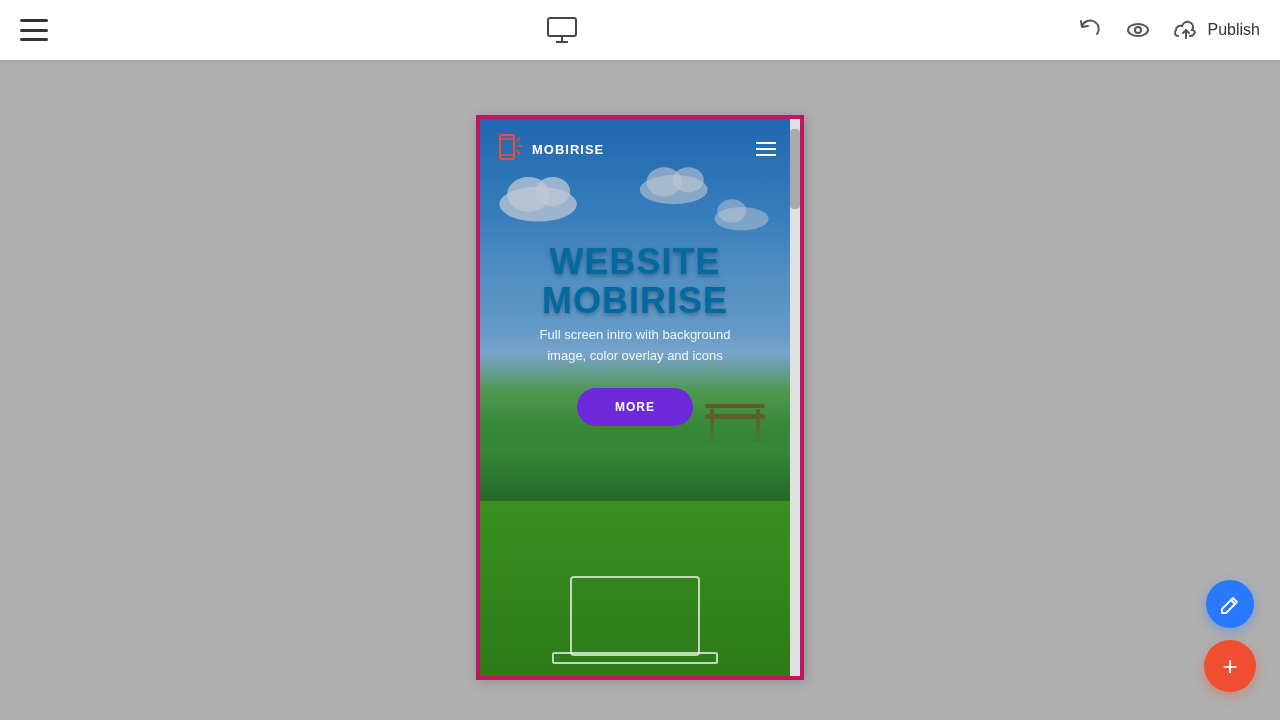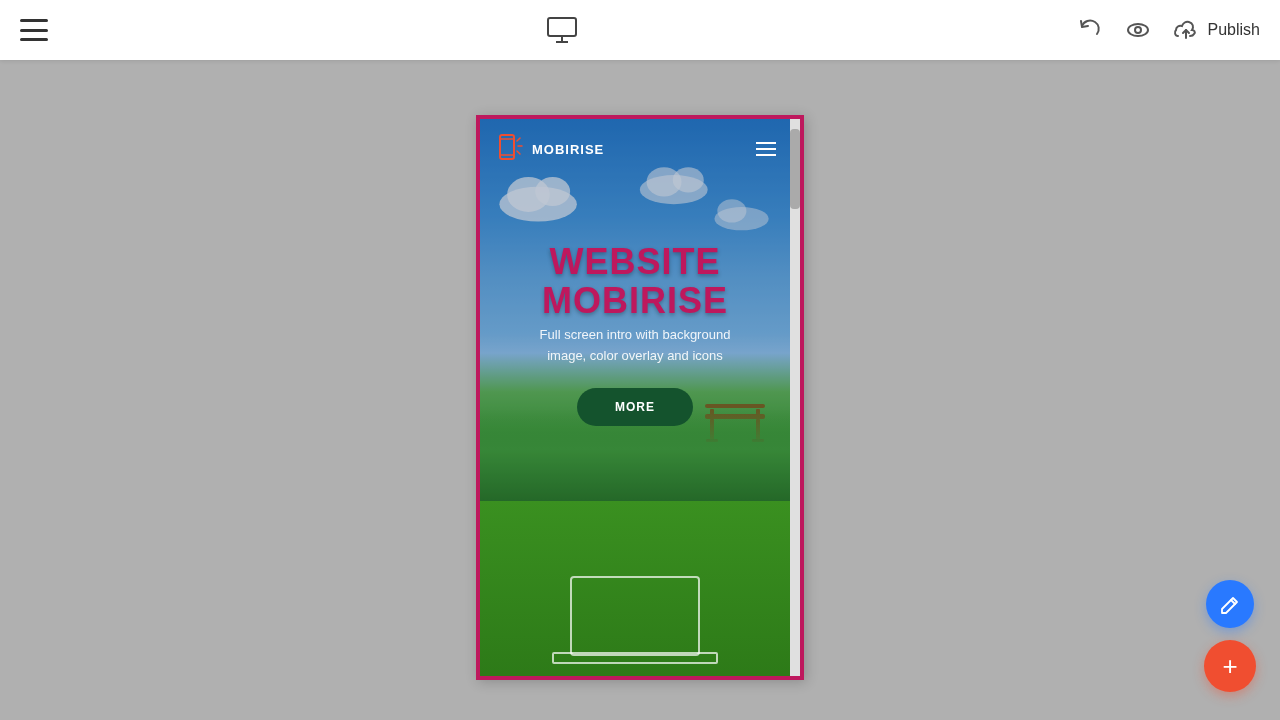--- a/index.html
+++ b/index.html
@@ -212,37 +212,37 @@
       top: 0; left: 0; right: 10px;
       height: 390px;
       display: flex;
       flex-direction: column;
       align-items: center;
       justify-content: center;
       padding: 60px 20px 20px;
       text-align: center;
     }
     .preview-hero-title {
-      color: #be185d;
+      color: #0369a1;
       font-size: 36px;
       font-weight: 900;
       line-height: 1.1;
       letter-spacing: 1px;
       text-shadow: 0 2px 4px rgba(0,0,0,0.3);
       margin-bottom: 4px;
     }
     .preview-hero-subtitle {
       color: rgba(255,255,255,0.9);
       font-size: 13px;
       line-height: 1.6;
       margin-bottom: 22px;
       max-width: 200px;
     }
     .preview-more-btn {
-      background: #14532d;
+      background: #6d28d9;
       color: white;
       border: none;
       border-radius: 30px;
       padding: 12px 38px;
       font-size: 12px;
       font-weight: 700;
       letter-spacing: 1px;
       cursor: pointer;
     }
 

